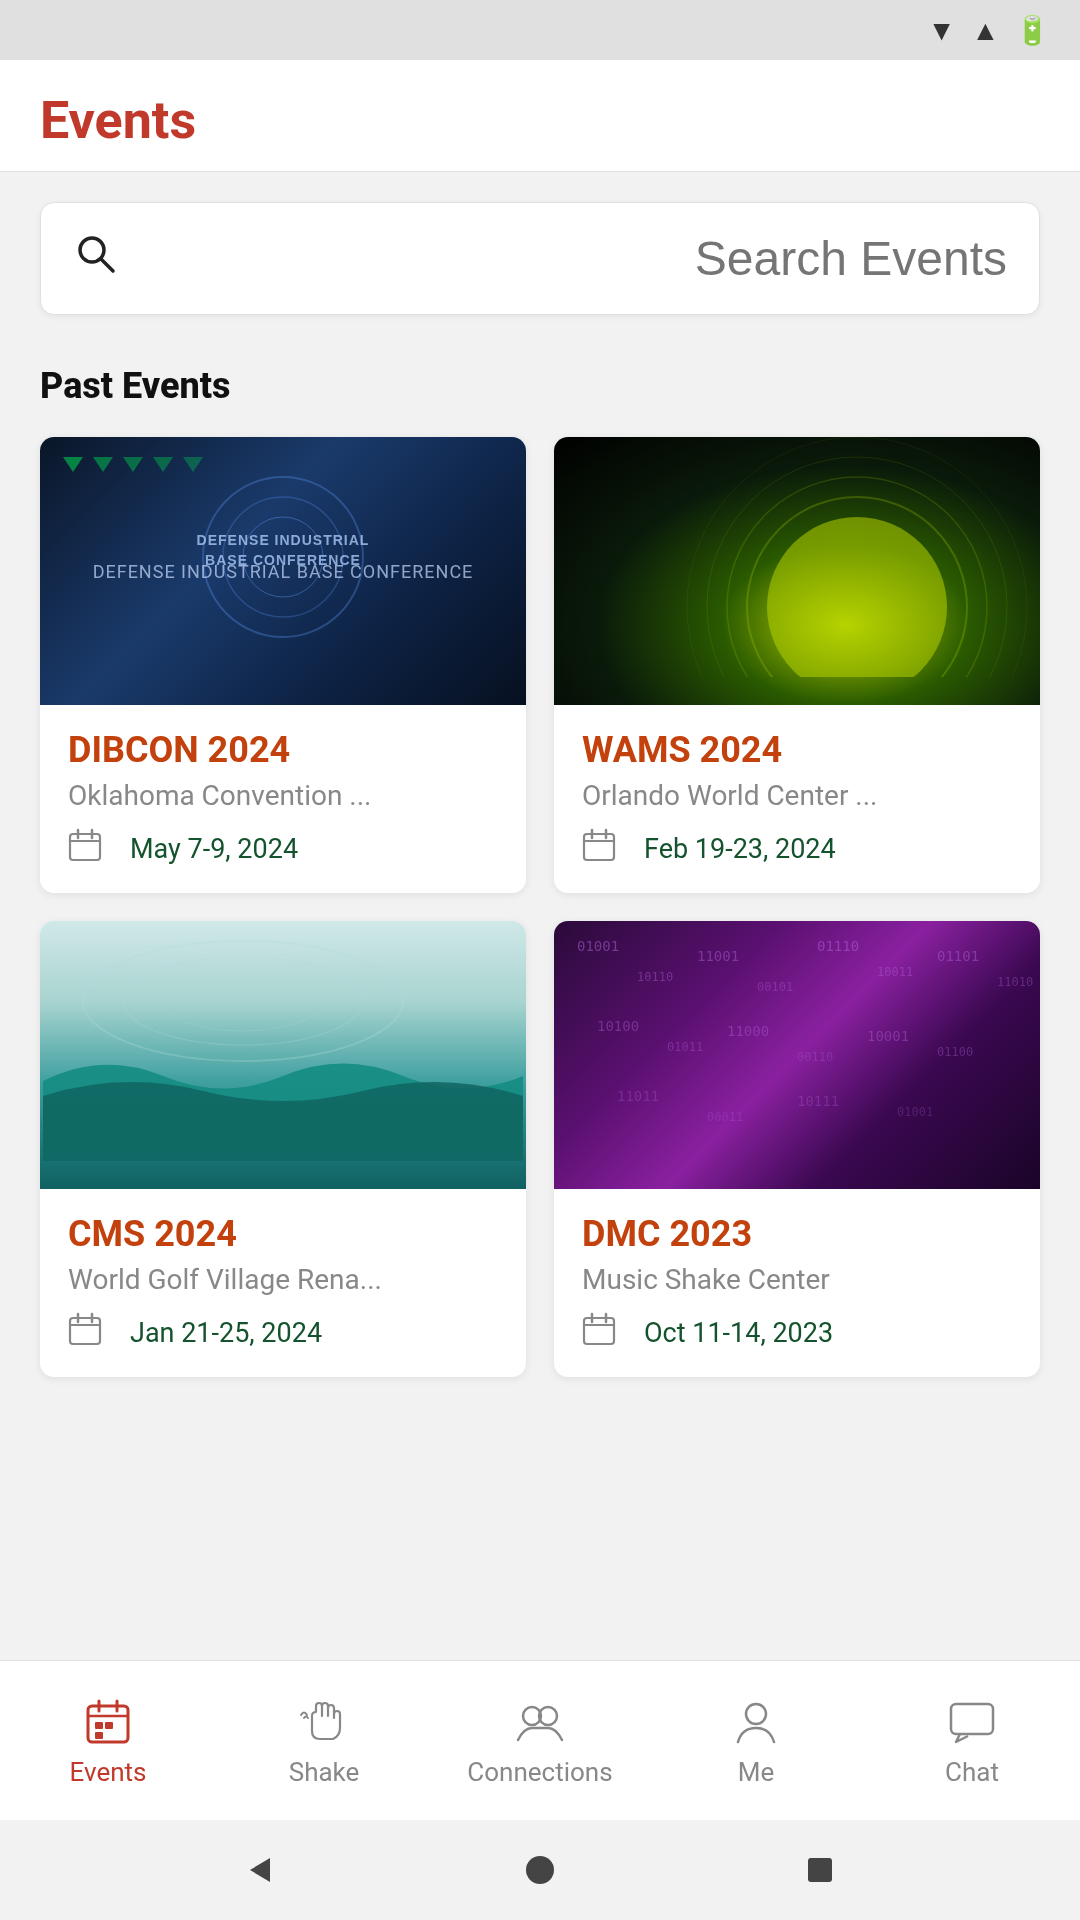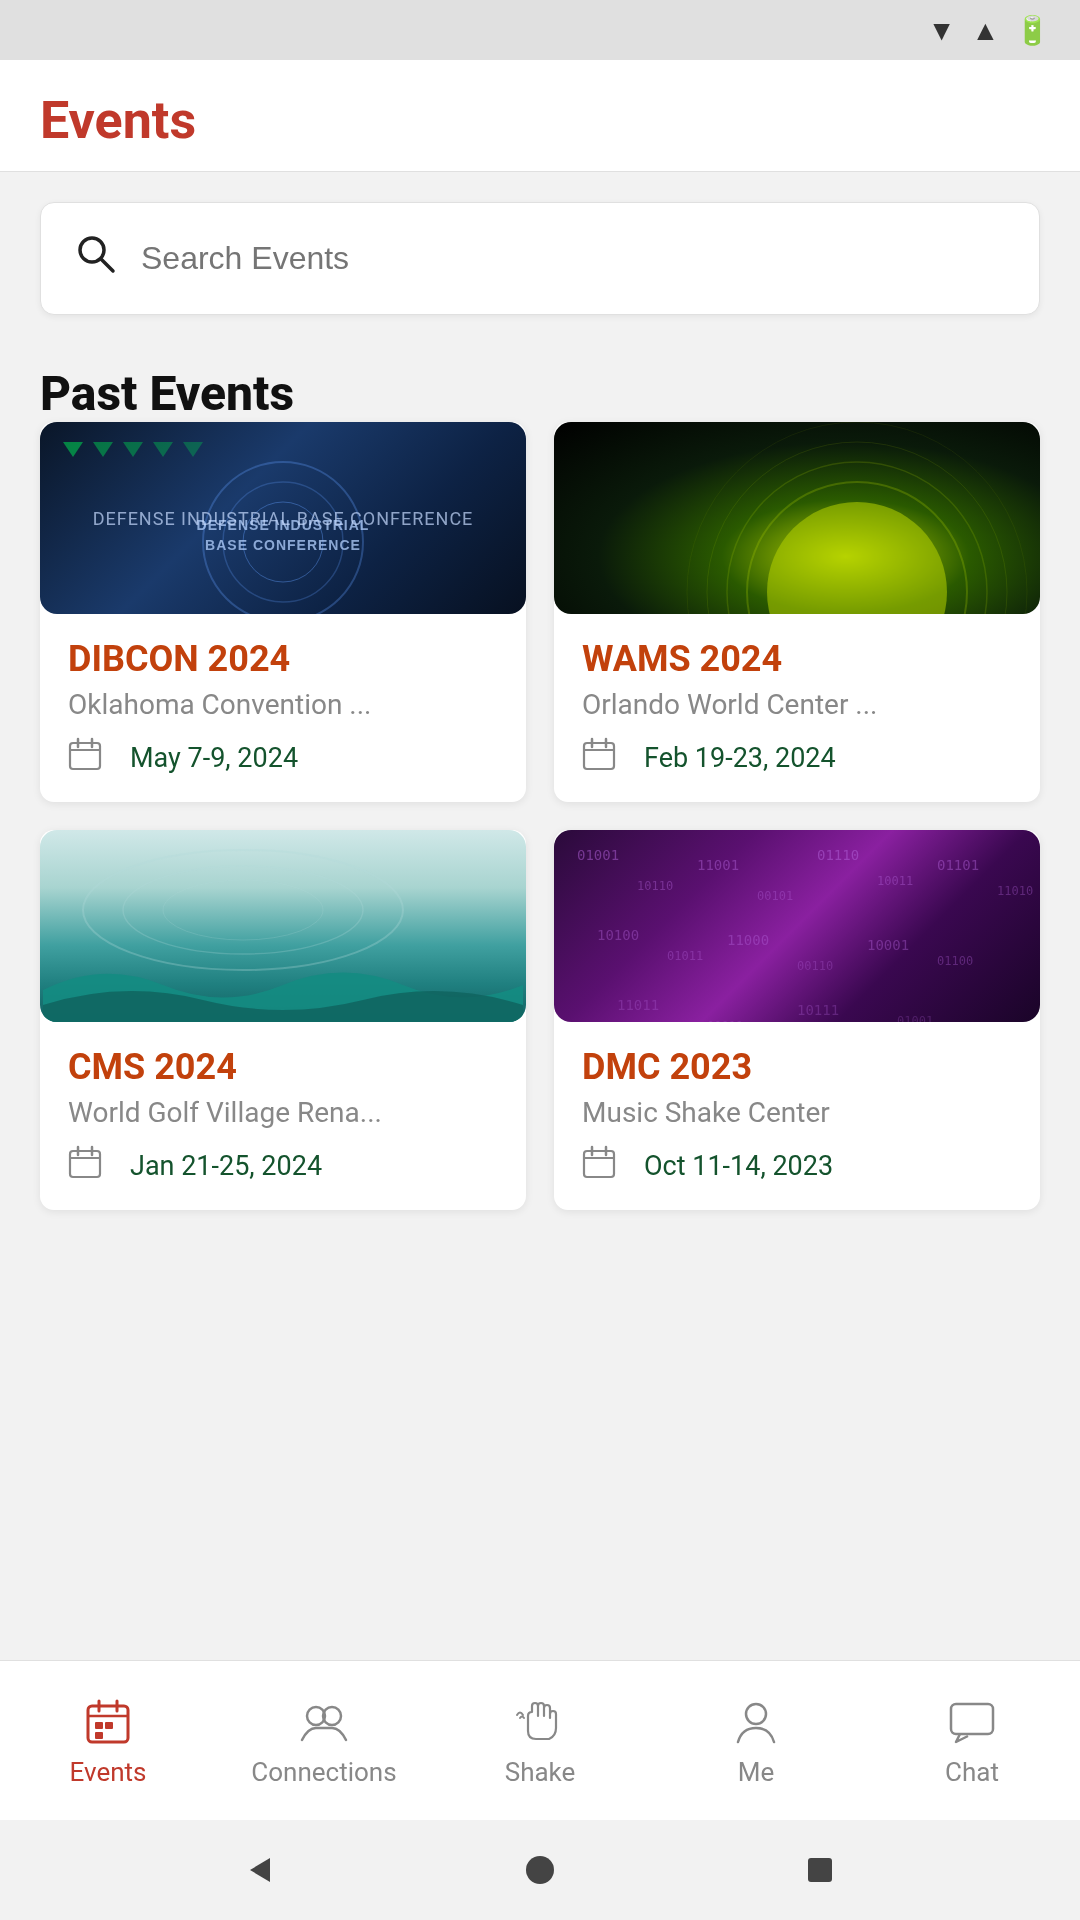--- a/index.html
+++ b/index.html
@@ -59,33 +59,35 @@
       margin-bottom: 50px;
       box-shadow: 0 2px 6px rgba(0,0,0,0.06);
     }
     .search-icon {
       font-size: 44px;
       color: #333;
       margin-right: 24px;
       font-weight: bold;
     }
     .search-input {
-      font-size: 32px;
+      font-size: 48px;
       color: #4d7c0f;
       border: none;
       outline: none;
       background: transparent;
       width: 100%;
+      text-align: right;
     }
 
     
     .section-title {
-      font-size: 48px;
+      font-size: 36px;
       font-weight: 800;
       color: #111;
+      margin-bottom: 30px;
     }
 
     
     .events-grid {
       display: grid;
       grid-template-columns: 1fr 1fr;
       gap: 28px;
     }
 
     
@@ -194,27 +196,26 @@
     .img-cms {
       background: linear-gradient(180deg, #d0e8e8 0%, #a8d4d0 30%, #40a0a0 60%, #208080 80%, #106060 100%);
     }
 
     .img-dmc {
       background: linear-gradient(135deg, #2a0a3a 0%, #5a1070 30%, #8a20a0 50%, #3a0850 70%, #1a0428 100%);
     }
 
     .event-image-box {
       width: 100%;
-      height: 192px;
+      height: 268px;
       display: flex;
       align-items: center;
       justify-content: center;
       position: relative;
       overflow: hidden;
-      border-radius: 17px;
     }
 
     
     .events-nav-icon svg,
     .connections-nav-icon svg,
     .shake-nav-icon svg,
     .chat-nav-icon svg,
     .me-nav-icon svg {
       width: 52px;
       height: 52px;
@@ -396,44 +397,44 @@
         <line x1="35" y1="5" x2="35" y2="15" stroke="#c0392b" stroke-width="3" stroke-linecap="round"></line>
         <rect x="13" y="26" width="8" height="7" rx="1" fill="#c0392b"></rect>
         <rect x="13" y="36" width="8" height="7" rx="1" fill="#c0392b"></rect>
         <rect x="23" y="26" width="8" height="7" rx="1" fill="#c0392b"></rect>
       </svg>
     </div>
     <span class="nav-item-label">Events</span>
   </div>
 
   <div class="nav-item">
+    <div class="nav-icon shake-nav-icon">
+      <svg width="52" height="52" viewBox="0 0 52 52" fill="none">
+
+        <path d="M14,32 L14,20 Q14,16 18,16 L18,10 Q18,7 21,7 Q24,7 24,10 L24,20 L24,10 Q24,7 27,7 Q30,7 30,10 L30,20 L30,12 Q30,9 33,9 Q36,9 36,12 L36,22 L36,18 Q36,15 39,15 Q42,15 42,18 L42,32 Q42,40 35,43 L22,43 Q14,43 14,35 Z" stroke="#888" stroke-width="2.2" fill="none" stroke-linejoin="round"></path>
+
+        <path d="M6,22 Q8,19 10,22" stroke="#888" stroke-width="2" fill="none" stroke-linecap="round"></path>
+        <path d="M3,19 Q6,14 9,19" stroke="#888" stroke-width="2" fill="none" stroke-linecap="round"></path>
+      </svg>
+    </div>
+    <span class="nav-item-label">Shake</span>
+  </div>
+
+  <div class="nav-item">
     <div class="nav-icon connections-nav-icon">
       <svg width="52" height="52" viewBox="0 0 52 52" fill="none">
         <circle cx="18" cy="20" r="9" stroke="#888" stroke-width="2.5"></circle>
         <circle cx="34" cy="20" r="9" stroke="#888" stroke-width="2.5"></circle>
         <path d="M4,44 Q10,32 18,32 Q26,32 26,32 Q26,32 34,32 Q42,32 48,44" stroke="#888" stroke-width="2.5" fill="none" stroke-linecap="round"></path>
       </svg>
     </div>
     <span class="nav-item-label">Connections</span>
   </div>
 
   <div class="nav-item">
-    <div class="nav-icon shake-nav-icon">
-      <svg width="52" height="52" viewBox="0 0 52 52" fill="none">
-
-        <path d="M14,32 L14,20 Q14,16 18,16 L18,10 Q18,7 21,7 Q24,7 24,10 L24,20 L24,10 Q24,7 27,7 Q30,7 30,10 L30,20 L30,12 Q30,9 33,9 Q36,9 36,12 L36,22 L36,18 Q36,15 39,15 Q42,15 42,18 L42,32 Q42,40 35,43 L22,43 Q14,43 14,35 Z" stroke="#888" stroke-width="2.2" fill="none" stroke-linejoin="round"></path>
-
-        <path d="M6,22 Q8,19 10,22" stroke="#888" stroke-width="2" fill="none" stroke-linecap="round"></path>
-        <path d="M3,19 Q6,14 9,19" stroke="#888" stroke-width="2" fill="none" stroke-linecap="round"></path>
-      </svg>
-    </div>
-    <span class="nav-item-label">Shake</span>
-  </div>
-
-  <div class="nav-item">
     <div class="nav-icon me-nav-icon">
       <svg width="52" height="52" viewBox="0 0 52 52" fill="none">
         <circle cx="26" cy="18" r="10" stroke="#888" stroke-width="2.5"></circle>
         <path d="M8,46 Q12,32 26,32 Q40,32 44,46" stroke="#888" stroke-width="2.5" fill="none" stroke-linecap="round"></path>
       </svg>
     </div>
     <span class="nav-item-label">Me</span>
   </div>
 
   <div class="nav-item">

